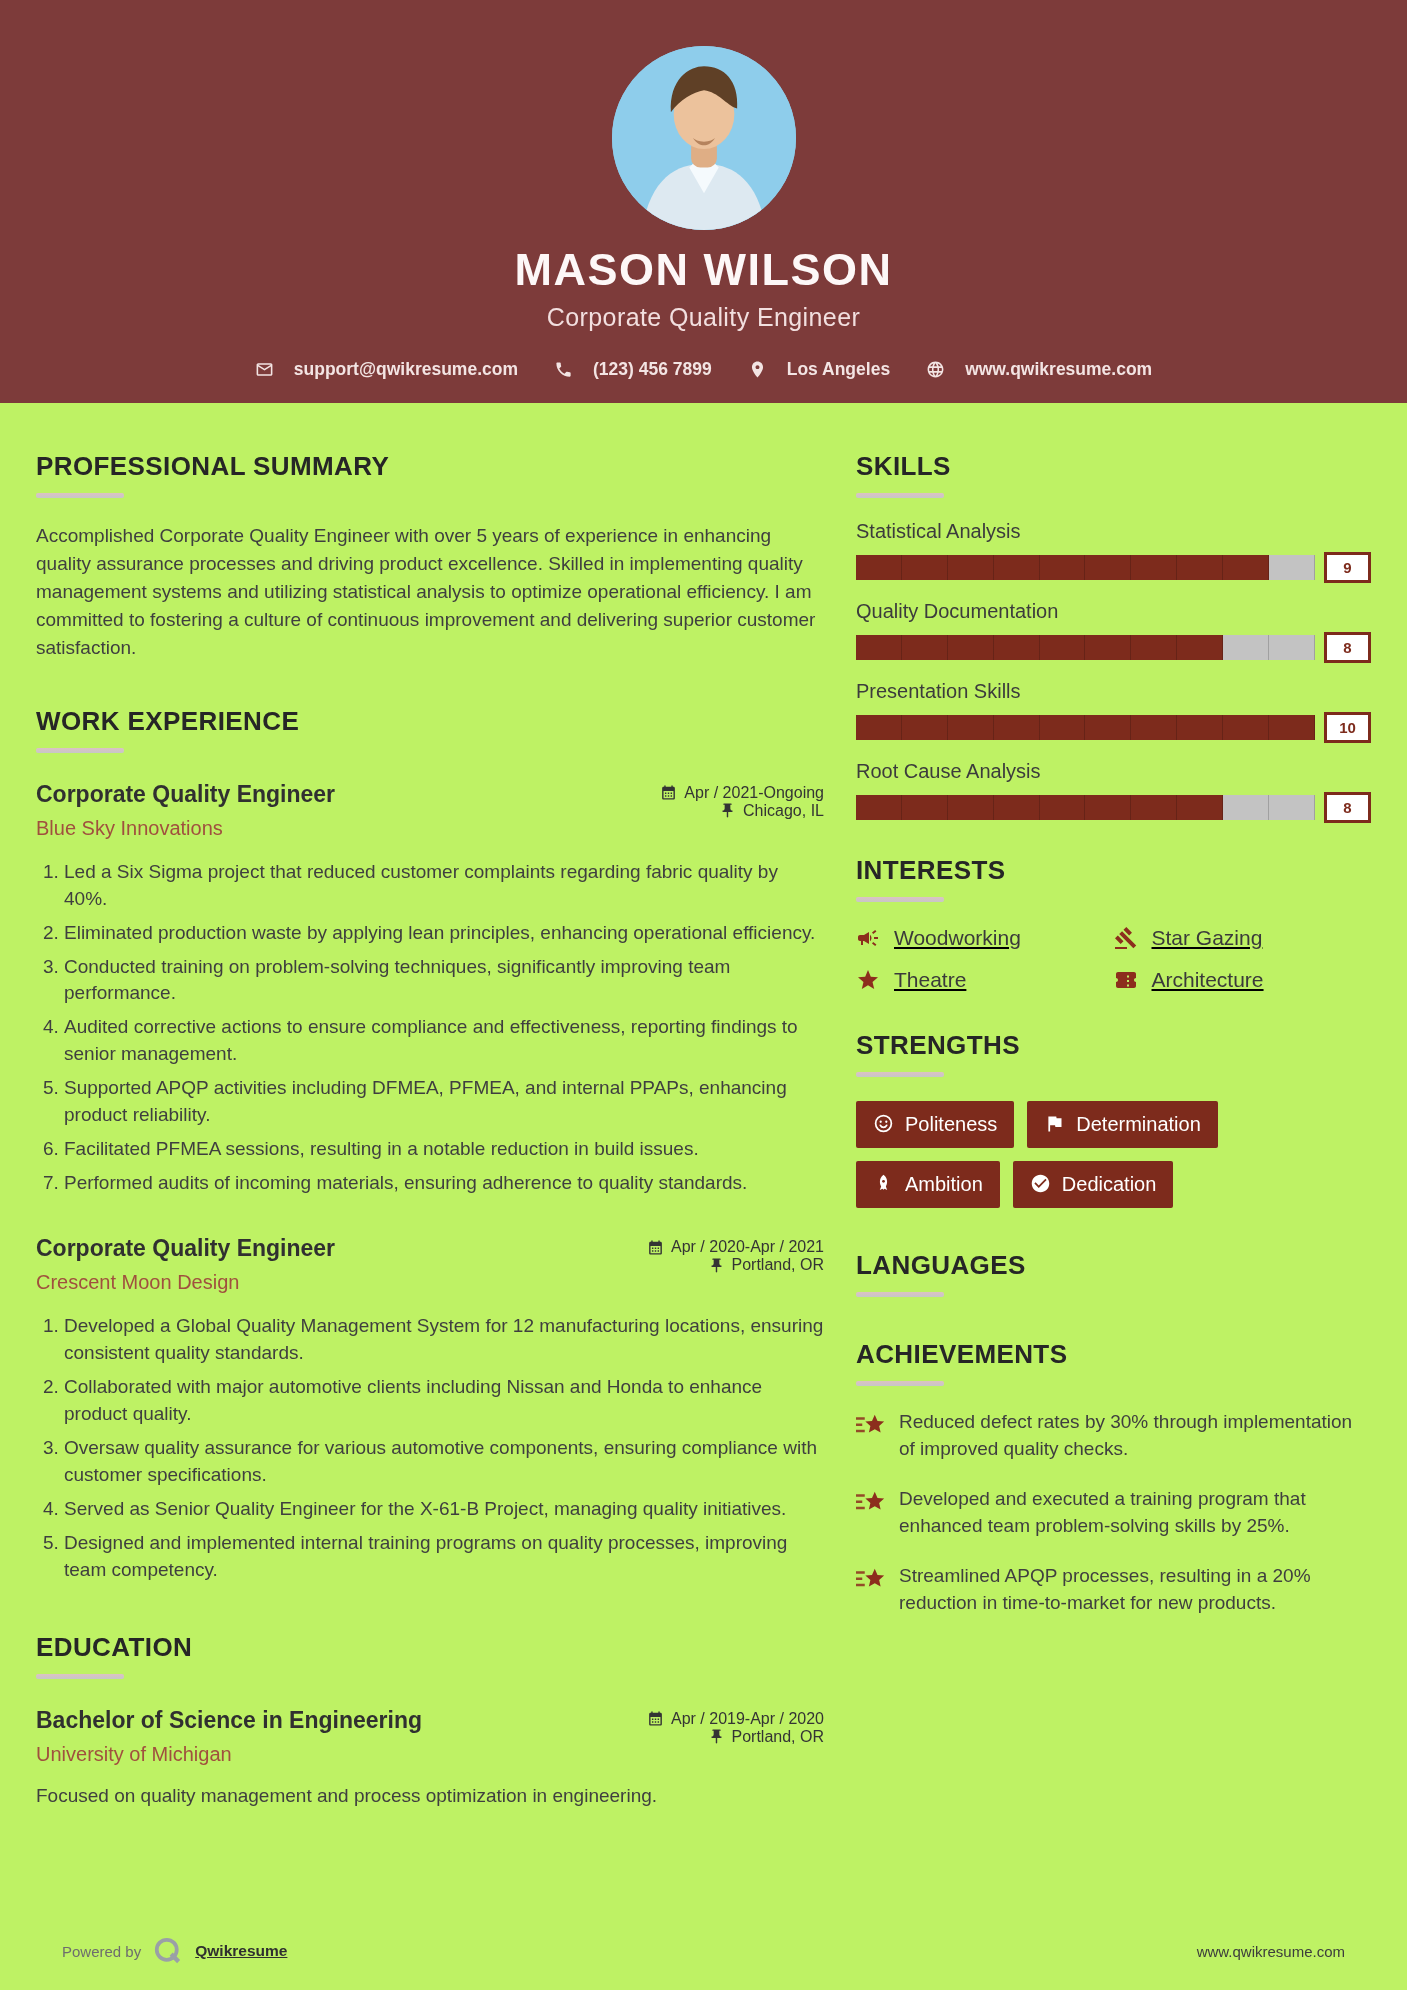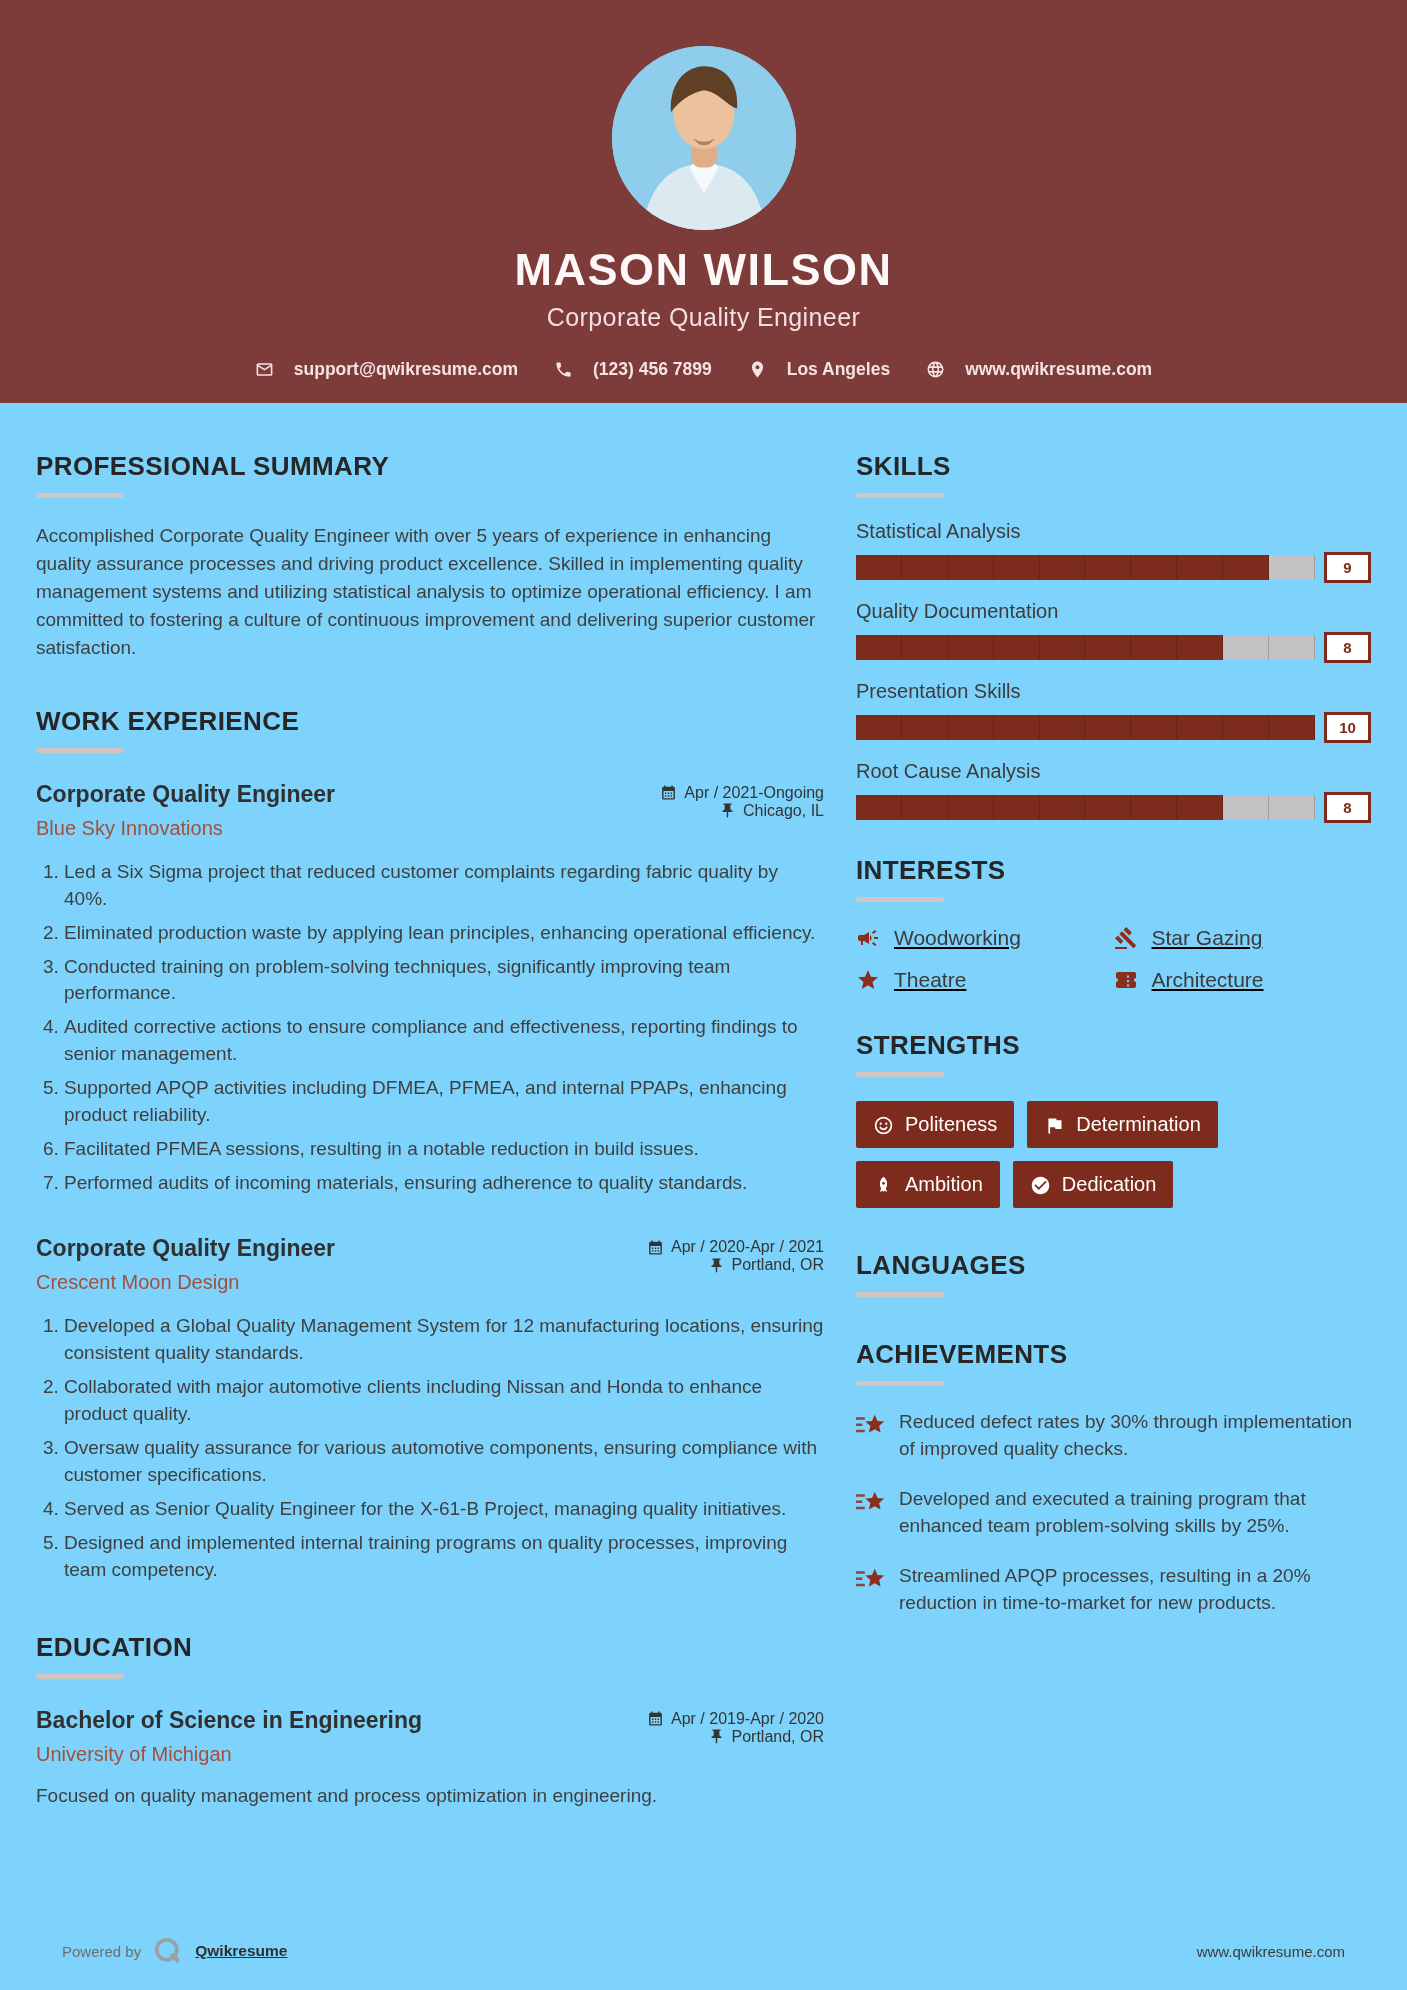--- a/index.html
+++ b/index.html
@@ -1,20 +1,20 @@
 <!DOCTYPE html>
 <html><head>
 <meta charset="utf-8">
 <style>
   * { margin:0; padding:0; box-sizing:border-box; }
   html,body { background:#e9e9e9; }
   body { font-family:"Liberation Sans","DejaVu Sans",sans-serif; }
   .page {
     position:relative; width:1407px; height:1990px; margin:0 auto;
-    background:#7dd3fc; overflow:hidden;
+    background:#bef264; overflow:hidden;
   }
 
   
   .header {
     background:#7d3b3a; text-align:center; padding-top:46px; height:403px;
   }
   .photo {
     width:184px; height:184px; border-radius:50%; margin:0 auto;
     background:#8ecdeb; overflow:hidden;
   }
@@ -80,21 +80,21 @@
   
   .interests-section { margin-top:32px; }
   .interest-grid { margin-top:24px; display:grid; grid-template-columns:1fr 1fr; row-gap:18px;text-decoration:underline; }
   .interest-item { display:flex; align-items:center; gap:14px; font-size:21px; color:#3a3a3a; }
   .interest-item svg { width:24px; height:24px; fill:#8c2e1d; }
 
   
   .strengths-section { margin-top:38px; }
   .chip-rows { margin-top:24px; display:flex; flex-wrap:wrap; gap:13px; max-width:420px; }
   .chip {
-    display:flex; align-items:flex-end; gap:11px; background:#7d2b1c; color:#fff;
+    display:flex; align-items:flex-start; gap:11px; background:#7d2b1c; color:#fff;
     font-size:20px; padding:12px 17px; border-radius:2px;
   }
   .chip svg { width:21px; height:21px; fill:#fff; stroke:#fff; }
 
   
   .lang-section { margin-top:42px; }
   .lang-row { margin-top:30px; display:flex; justify-content:space-between; padding:0 10px; }
   .lang { display:flex; flex-direction:column; align-items:center; width:150px; }
   .donut { width:88px; height:88px; border-radius:50%; position:relative; }
   .donut::after {

